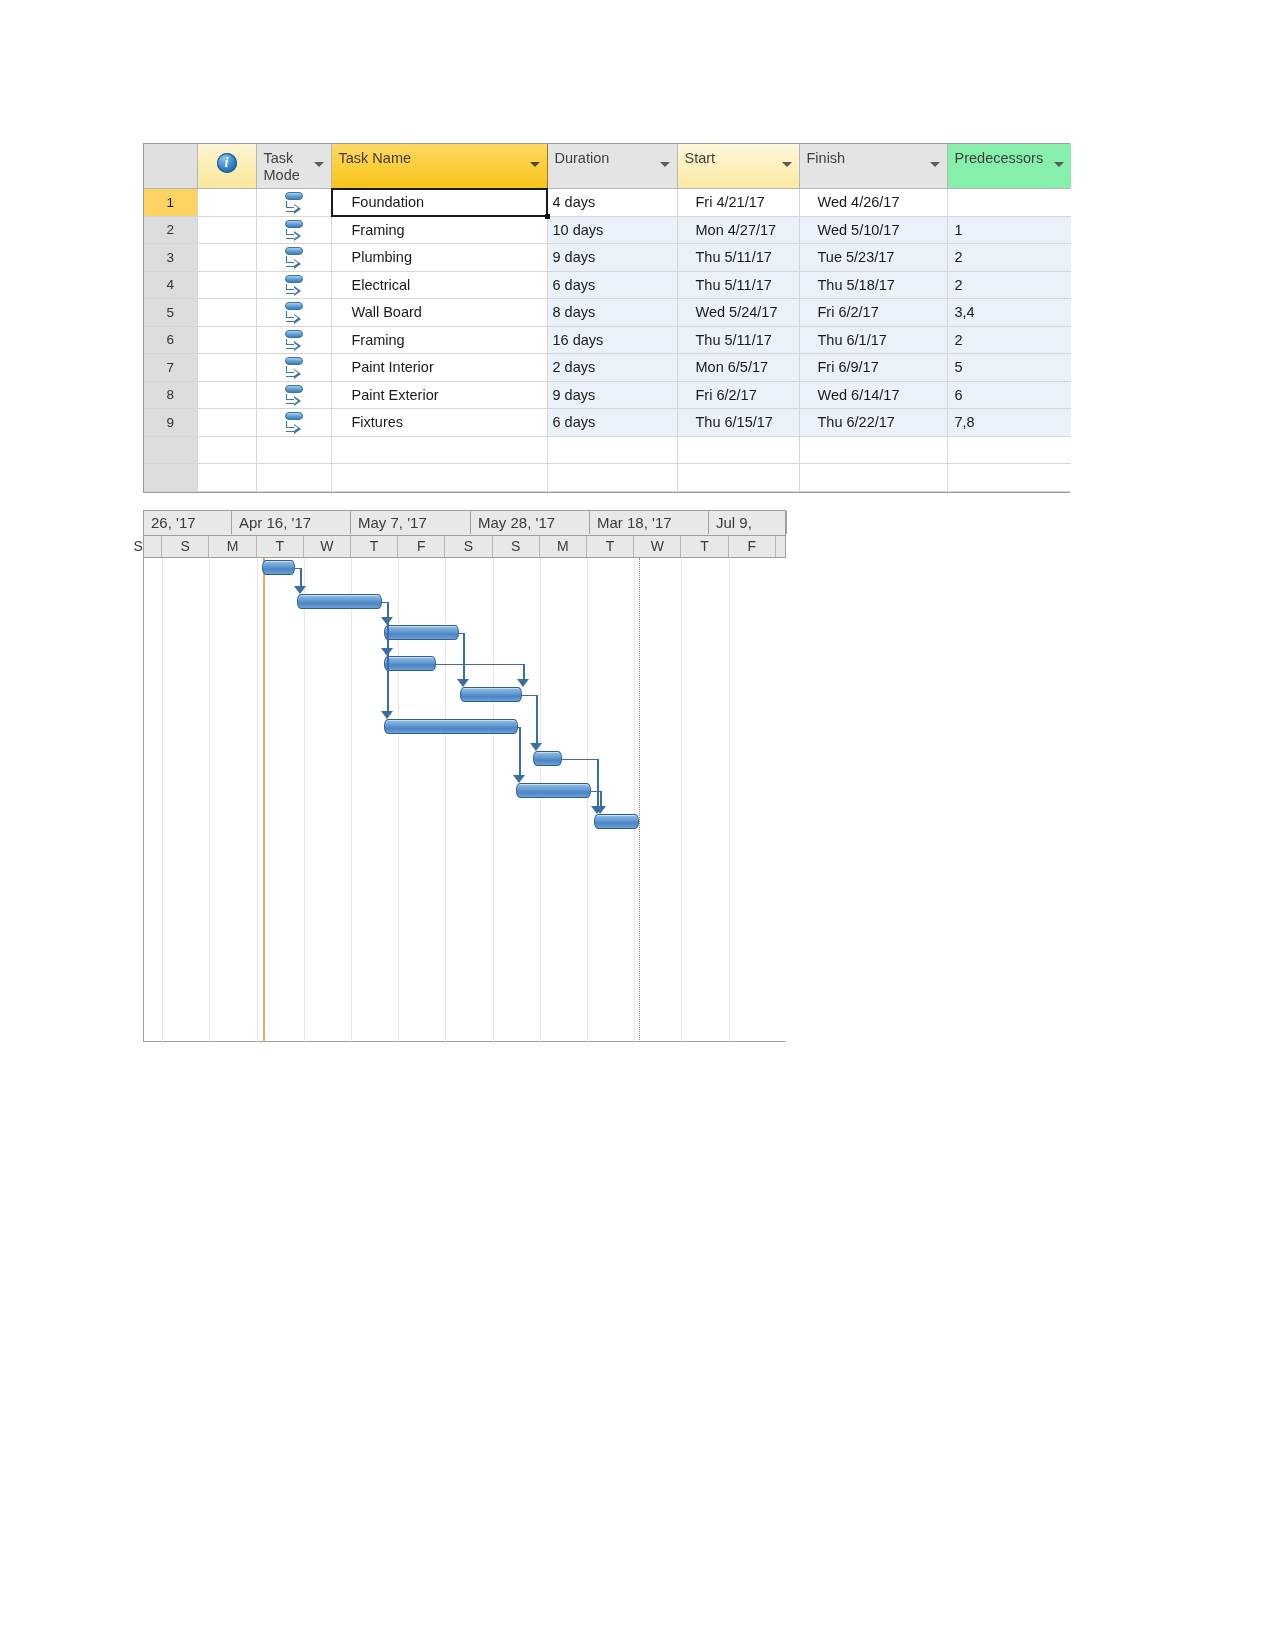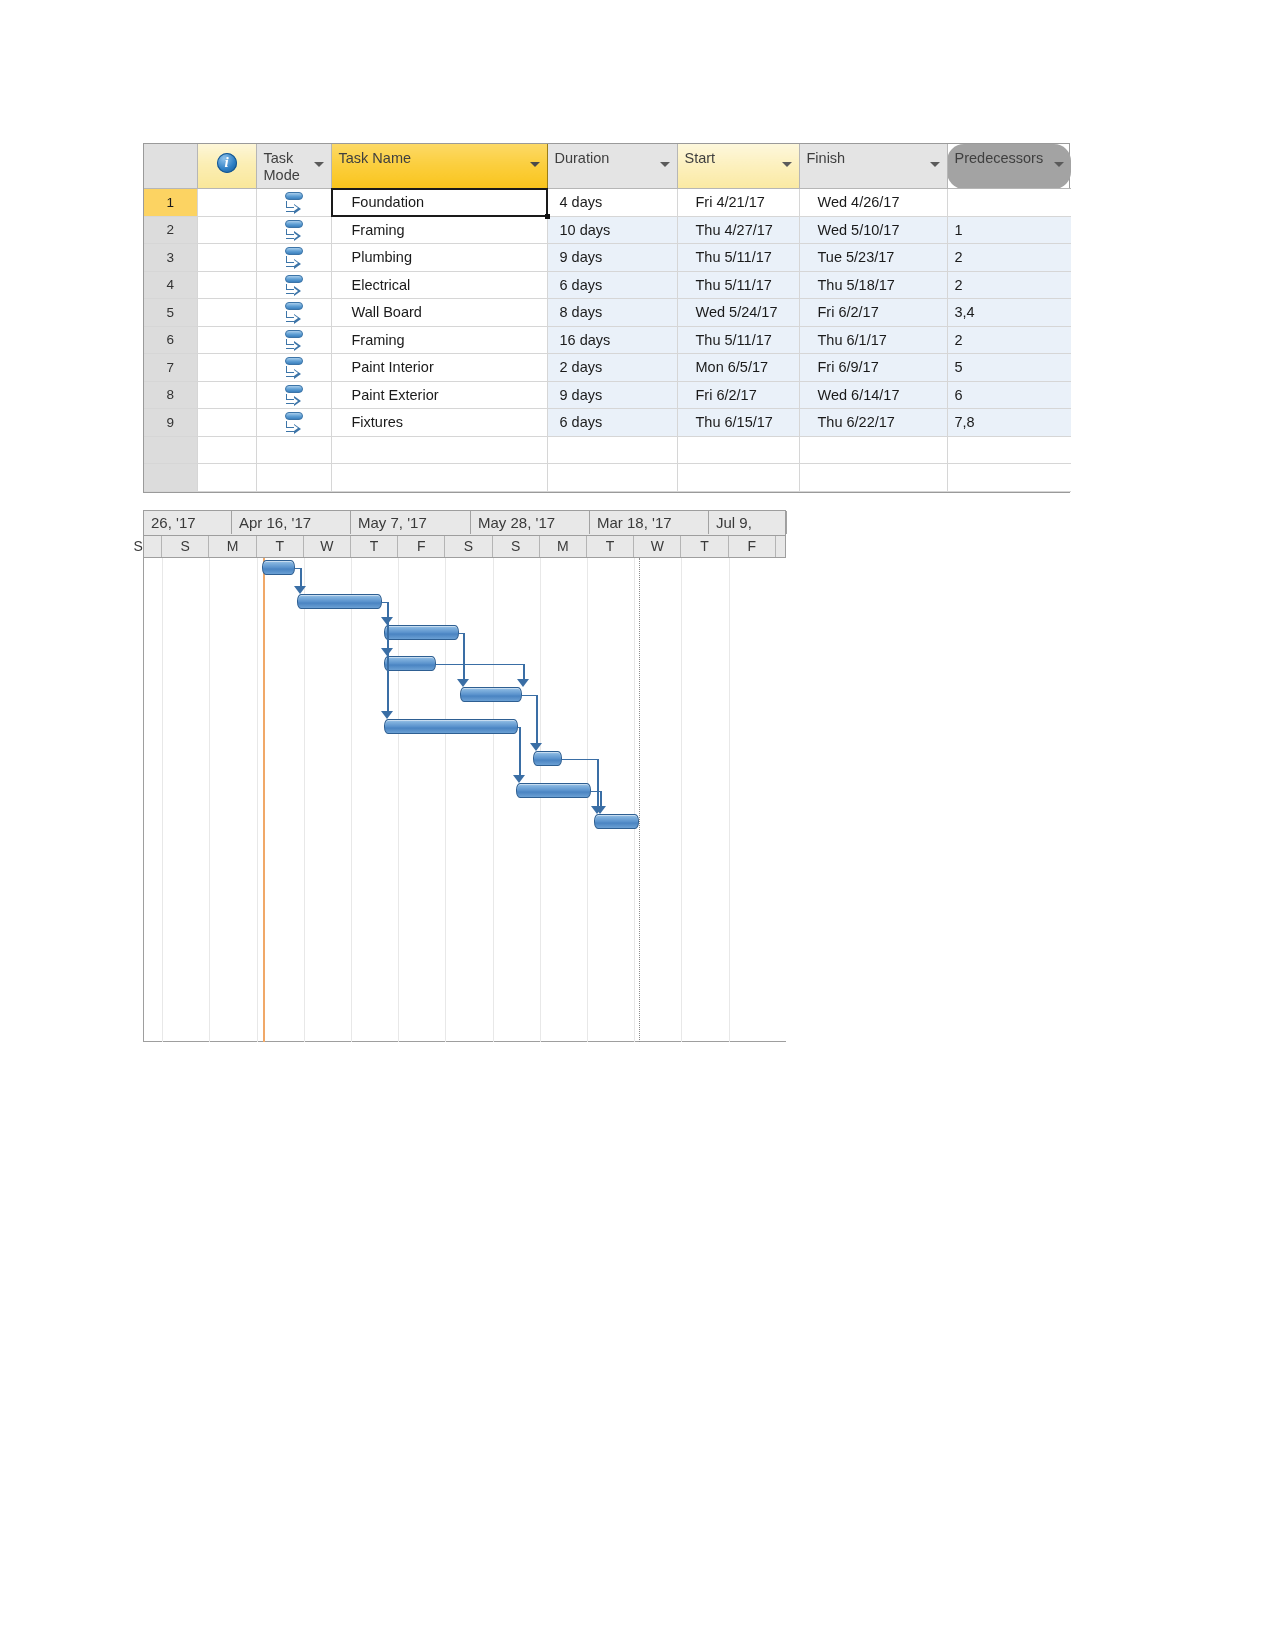--- a/index.html
+++ b/index.html
@@ -23,21 +23,21 @@
   thead th{height:44px;padding:0;margin:0;border:1px solid #b6b6b6;border-top:none;
            font-weight:normal;font-size:14.5px;color:#3f3f3f;vertical-align:top;
            position:relative;background:#e4e4e4;}
   thead th .hl{display:block;padding:6px 6px 0 7px;text-align:left;line-height:17px;}
   thead th.h-id{background:#e0e0e0;border-left:none;}
   thead th.h-info{background:linear-gradient(to bottom,#fdf6d8 0%,#fbeeb4 45%,#f9e79a 100%);}
   thead th.h-mode{background:#e4e4e4;}
   thead th.h-name{background:linear-gradient(to bottom,#fcd966 0%,#fbce3c 50%,#f9c41d 100%);
                   border-left:1px solid #9a7d16;border-right:1px solid #9a7d16;}
   thead th.h-start{background:linear-gradient(to bottom,#fdf7dc 0%,#fcf0bd 50%,#fae9a3 100%);}
-  thead th.h-fill{background:#a3a3a3;border-right:none;border-radius:17px;}
+  thead th.h-fill{background:#86efac;border-right:none;}
 
   .hdrarrow{position:absolute;right:7px;top:18px;width:0;height:0;
             border-left:5px solid transparent;border-right:5px solid transparent;
             border-top:5px solid #5a5a5a;}
   .hdrarrow.dark{border-top-color:#4a4a4a;}
 
   
   .info-i{position:absolute;left:50%;top:9px;transform:translateX(-50%);
           width:20px;height:20px;border-radius:50%;
           background:radial-gradient(circle at 35% 28%,#8fc3ec 0%,#2f7fc4 55%,#14568f 100%);
@@ -48,21 +48,21 @@
 
   
   tbody td{height:26.5px;padding:0;border:1px solid #d6d6d6;font-size:14.5px;
            color:#1a1a1a;vertical-align:middle;background:#ffffff;}
   tbody tr.tint td{background:#eaf1f9;}
   tbody tr.tint td.c-white{background:#ffffff;}
   td.idcell{text-align:center;background:#dcdcdc !important;color:#333;font-size:13.5px;
             border-left:none;}
   tr.sel td.idcell{background:#fcd362 !important;color:#1a1a1a;}
   td.namecell{padding-left:20px;white-space:nowrap;}
-  td.durcell{padding-left:12px;}
+  td.durcell{padding-left:5px;}
   td.dcell{padding-left:18px;}
   td.predcell{padding-left:7px;border-right:none;}
   td.modecell{position:relative;}
 
   
   td.namecell.selcell{position:relative;}
   td.namecell.selcell .selbox{position:absolute;left:-1px;top:-1px;right:-1px;bottom:-1px;
        border:2px solid #1a1a1a;pointer-events:none;}
   td.namecell.selcell .selnub{position:absolute;right:-3px;bottom:-3px;width:5px;height:5px;
        background:#111;}
@@ -193,21 +193,21 @@
             <span class="tm">
               <span class="bar"></span>
               <span class="stem"></span>
               <span class="shaft"></span>
               <span class="head"></span>
               <span class="head-in"></span>
             </span>
           </td>
           <td class="namecell c-white"><span>Framing</span></td>
           <td class="durcell">10 days</td>
-          <td class="dcell">Thu 4/27/17</td>
+          <td class="dcell">Mon 4/27/17</td>
           <td class="dcell">Wed 5/10/17</td>
           <td class="predcell">1</td>
         </tr>
         <tr class="tint ">
           <td class="idcell">3</td>
           <td class="c-white"></td>
           <td class="modecell c-white">
             <span class="tm">
               <span class="bar"></span>
               <span class="stem"></span>

